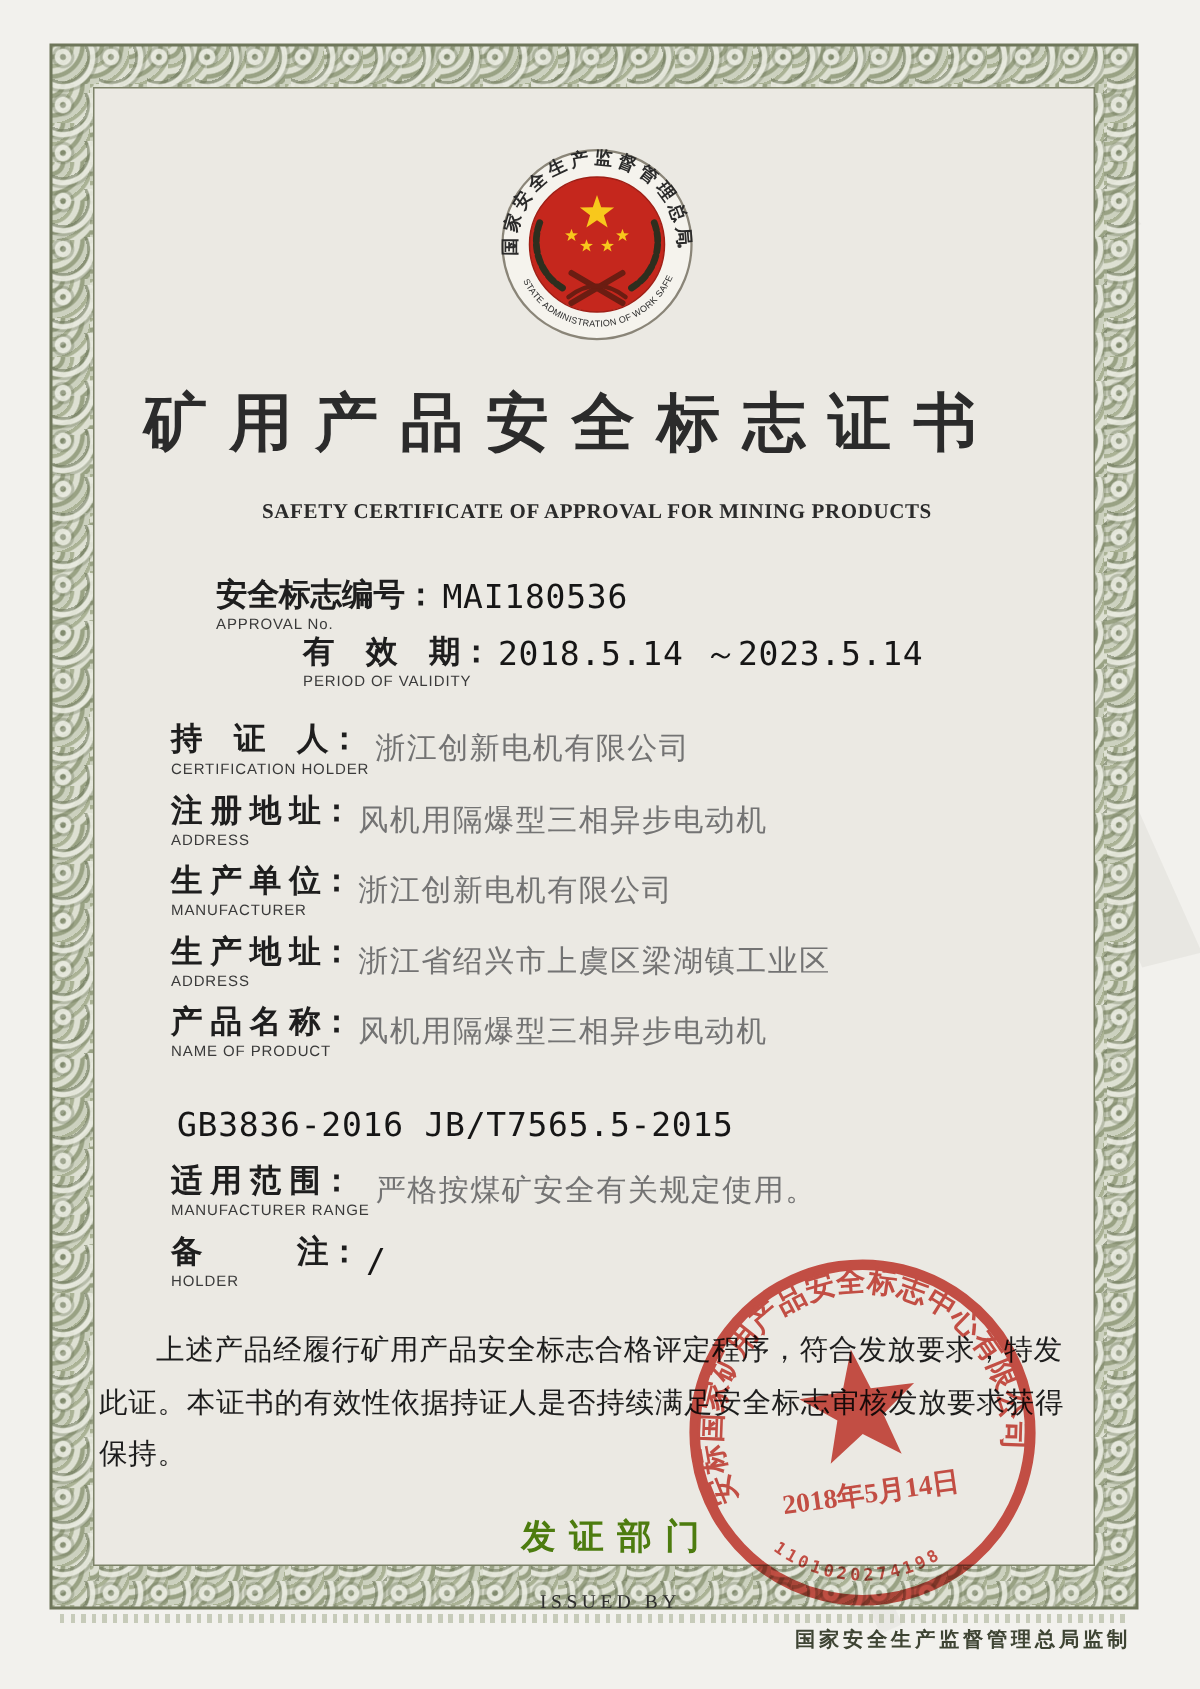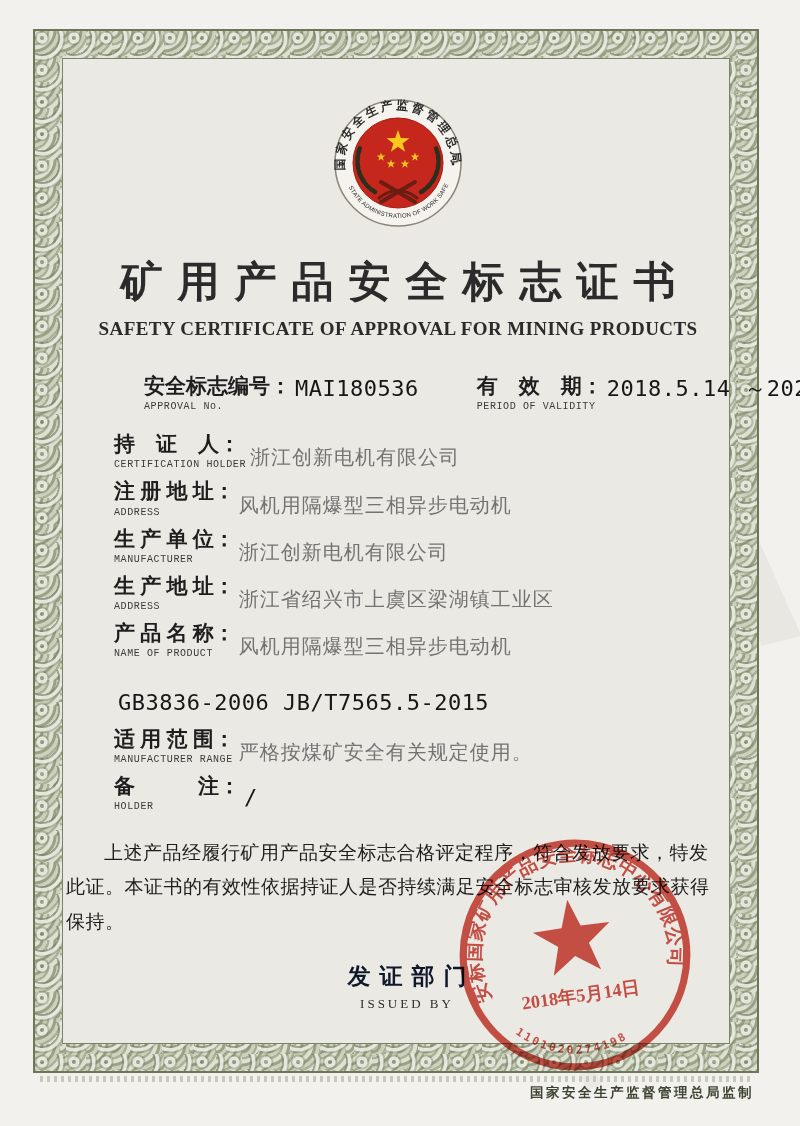--- a/index.html
+++ b/index.html
@@ -32,38 +32,38 @@
   }
   
   .wm{position:absolute;font-family:"DejaVu Sans",sans-serif;font-weight:bold;color:#6f6f60;pointer-events:none;}
   .wm-big{left:400px;top:470px;font-size:230px;opacity:.07;transform:rotate(-14deg);font-style:italic;}
   .wm-s1{left:560px;top:90px;font-size:110px;opacity:.05;transform:rotate(-24deg);}
   .wm-s2{left:130px;top:640px;font-size:110px;opacity:.045;transform:rotate(-24deg);}
   .wm-s3{left:560px;top:980px;font-size:90px;opacity:.05;transform:rotate(-24deg);}
   
   .content{position:absolute;left:62px;top:58px;width:672px;height:988px;}
   .emblem{display:block;margin:40px auto 0;}
-  .title{margin-top:26px;text-align:center;font-size:42px;font-weight:bold;letter-spacing:15px;color:#2b2b2b;white-space:nowrap;text-indent:15px;}
-  .subtitle{margin-top:8px;text-align:center;font-size:19px;font-weight:bold;letter-spacing:.4px;color:#2b2b2b;}
+  .title{margin-top:26px;font-size:42px;font-weight:bold;letter-spacing:15px;color:#2b2b2b;white-space:nowrap;text-indent:15px;padding-left:19px;}
+  .subtitle{margin-top:24px;text-align:center;font-size:14px;font-weight:bold;letter-spacing:.4px;color:#2b2b2b;}
   .lab-zh{font-size:21px;font-weight:bold;color:#1e1e1e;line-height:1.2;white-space:nowrap;}
-  .lab-en{font-family:Liberation Mono, monospace;font-size:10px;letter-spacing:.6px;color:#3a3a3a;margin-top:2px;white-space:nowrap;}
+  .lab-en{font-family:Liberation Sans, sans-serif;font-size:10px;letter-spacing:.6px;color:#3a3a3a;margin-top:2px;white-space:nowrap;}
   .val-zh{font-size:20px;color:#737373;line-height:1.25;letter-spacing:1px;white-space:nowrap;}
   .val-mono{font-family:"DejaVu Sans Mono",monospace;font-size:22px;color:#161616;line-height:1.35;letter-spacing:.5px;white-space:nowrap;}
-  .approval-row{display:flex;margin:34px 0 0 82px;}
+  .approval-row{display:flex;margin:34px 0 0 82px;flex-direction:column;}
   .approval-left{display:flex;}
   .approval-right{display:flex;margin-left:58px;}
   .approval-row .val-mono{margin-left:4px;}
   .fields{margin:20px 0 0 52px;}
-  .field{display:flex;align-items:flex-end;margin-bottom:9px;}
+  .field{display:flex;align-items:center;margin-bottom:9px;}
   .field .value{margin-left:4px;padding-top:1px;}
   .gap-top{margin-top:28px;}
   .statement{margin:24px 8px 0 4px;font-size:19px;line-height:1.8;color:#1d1d1d;text-indent:2em;letter-spacing:.5px;}
   .issue{margin:22px 0 0 250px;width:190px;text-align:center;}
-  .issue-zh{font-size:23px;font-weight:bold;letter-spacing:9px;color:#0f172a;text-indent:9px;}
-  .issue-en{font-size:13px;letter-spacing:3px;color:#2c2c2c;margin-top:4px;}
+  .issue-zh{font-size:23px;font-weight:bold;letter-spacing:9px;color:#4d7c0f;text-indent:9px;}
+  .issue-en{font-size:13px;letter-spacing:3px;color:#2c2c2c;margin-top:20px;}
   .seal{position:absolute;left:453px;top:833px;width:244px;height:244px;opacity:.9;mix-blend-mode:multiply;}
   .bottom-caption{
     position:absolute;right:46px;top:1084px;
     font-size:13.5px;letter-spacing:2.5px;color:#3e4433;font-weight:bold;padding-left:12px;
   }
 </style>
 </head>
 <body>
 
 <div class="wm wm-big">MA</div>
@@ -168,21 +168,21 @@
       <div class="value val-zh">浙江省绍兴市上虞区梁湖镇工业区</div>
     </div>
     <div class="field">
       <div>
           <div class="lab-zh">产 品 名 称：</div>
            <div class="lab-en">NAME OF PRODUCT</div>
         </div>
       <div class="value val-zh">风机用隔爆型三相异步电动机</div>
     </div>
     <div class="field gap-top">
-      <div class="value val-mono">GB3836-2006 JB/T7565.5-2015</div>
+      <div class="value val-mono">GB3836-2016 JB/T7565.5-2015</div>
     </div>
     <div class="field">
       <div>
           <div class="lab-zh">适 用 范 围：</div>
            <div class="lab-en">MANUFACTURER RANGE</div>
         </div>
       <div class="value val-zh">严格按煤矿安全有关规定使用。</div>
     </div>
     <div class="field">
       <div>

